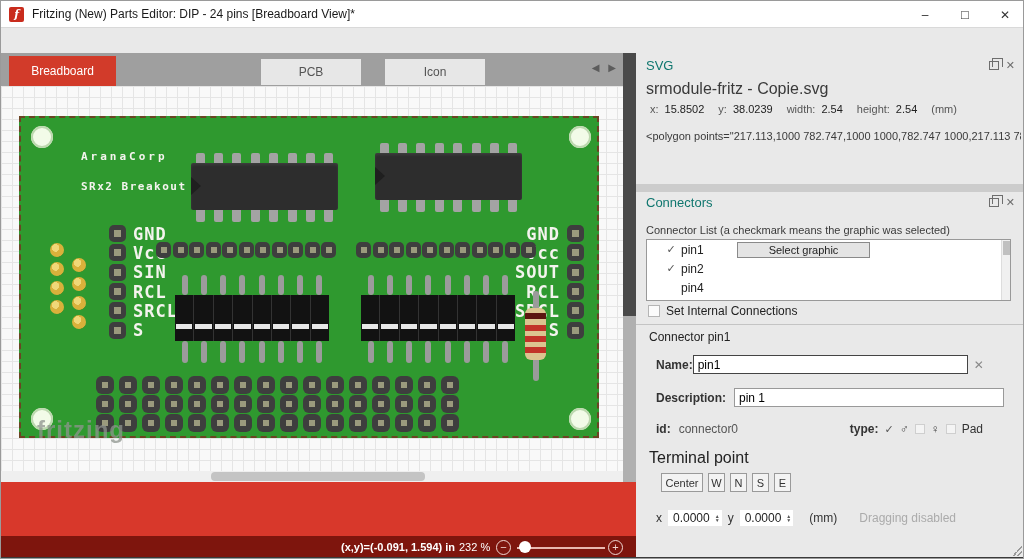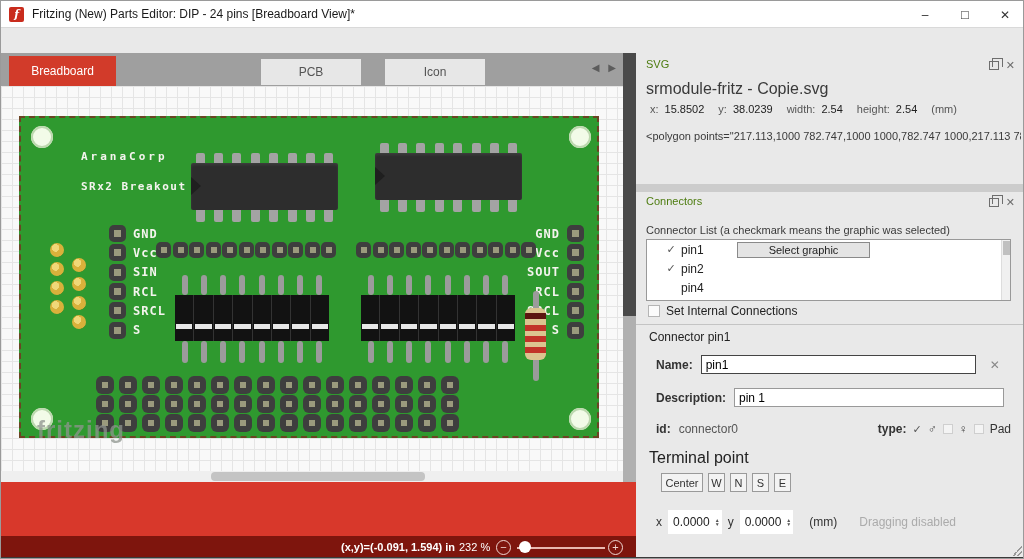--- a/index.html
+++ b/index.html
@@ -46,21 +46,21 @@
   .ic .notch { position:absolute; left:0; top:14px; width:0; height:0; border-top:9px solid transparent; border-bottom:9px solid transparent; border-left:10px solid #1f1f1f; }
 
   .dotcol { position:absolute; display:flex; flex-direction:column; gap:5px; }
   .dotcol i { width:14px; height:14px; border-radius:50%; background:radial-gradient(circle at 40% 35%, #f0d878 0 30%, #d9b13b 31% 75%, #a87f1f 76%); }
 
   .pin-label-col { position:absolute; display:flex; flex-direction:column; }
   .pl-row { height:19.3px; display:flex; align-items:center; gap:7px; }
   .pl-row.right { justify-content:flex-end; }
   .pad { display:block; width:17px; height:17px; background:#3e3e3e; border-radius:5px; position:relative; }
   .pad::after { content:""; position:absolute; left:5px; top:5px; width:7px; height:7px; background:#9a9a7d; }
-  .silk { color:#f4f4ee; font-family:"DejaVu Sans Mono", monospace; font-size:12px; font-weight:bold; letter-spacing:1px; }
+  .silk { color:#f4f4ee; font-family:"DejaVu Sans Mono", monospace; font-size:17px; font-weight:bold; letter-spacing:1px; }
 
   .padrow { position:absolute; display:flex; gap:1.5px; }
   .padrow i { display:block; width:15px; height:16px; background:#3e3e3e; border-radius:5px; position:relative; }
   .padrow i::after { content:""; position:absolute; left:5px; top:5px; width:6px; height:6px; background:#9a9a7d; }
 
   .header-group { position:absolute; width:154px; }
   .hdr-pins { display:flex; justify-content:space-around; }
   .hdr-pins i { width:6px; background:#9b9b9b; border-radius:3px; }
   .hdr-pins.top i { height:20px; }
   .hdr-pins.bot i { height:22px; }
@@ -91,21 +91,21 @@
   .sb-circle { position:absolute; top:4px; width:15px; height:15px; border:1.5px solid #f0d6d1; border-radius:50%; color:#f0d6d1; font-size:11px; line-height:12px; text-align:center; }
   .sb-track { position:absolute; left:516px; top:11px; width:88px; height:2px; background:#e8b7af; }
   .sb-handle { position:absolute; left:518px; top:5px; width:12px; height:12px; border-radius:50%; background:#ffffff; }
 
   
   .divider-top { position:absolute; left:622px; top:52px; width:13px; height:263px; background:#4a4a4a; }
   .divider-bot { position:absolute; left:622px; top:315px; width:13px; height:166px; background:#b0b0b0; }
 
   
   .rpanel { position:absolute; left:635px; top:52px; width:389px; height:507px; background:#e9e9e9; font-size:12px; color:#333; }
-  .dock-header { position:absolute; font-size:11px; color:#4d7c0f; }
+  .dock-header { position:absolute; font-size:13px; color:#0f766e; }
   .dock-icons { position:absolute; display:flex; gap:7px; align-items:center; }
   .float-icon { width:10px; height:9px; border:1px solid #6e6e6e; position:relative; background:#e9e9e9; }
   .float-icon::before { content:""; position:absolute; left:2px; top:-4px; width:9px; height:8px; border:1px solid #6e6e6e; border-bottom:none; }
   .dock-close { color:#6e6e6e; font-size:11px; line-height:10px; }
   .dock-sep { position:absolute; left:0; top:131px; width:389px; height:8px; background:#cccccc; }
 
   .svg-file { position:absolute; left:10px; top:27px; font-size:16px; color:#3a3a3a; }
   .svg-coords { position:absolute; left:14px; top:50px; font-size:11px; color:#3a3a3a; display:flex; gap:6px; white-space:nowrap; }
   .svg-coords .lab { color:#555; }
   .svg-coords .val { color:#222; margin-right:8px; }
@@ -119,41 +119,41 @@
   .lb-name { font-size:12px; color:#222; }
   .select-graphic { position:absolute; left:90px; top:2px; width:133px; height:16px; background:#e4e4e4; border:1px solid #8a8a8a; font-size:11px; color:#222; display:flex; align-items:center; justify-content:center; }
   .lb-scroll { position:absolute; right:0; top:0; width:9px; height:60px; background:#f0f0f0; border-left:1px solid #ddd; }
   .lb-scroll .thumb { position:absolute; left:1px; top:1px; width:7px; height:14px; background:#c0c0c0; }
   .checkbox { display:inline-block; width:12px; height:12px; border:1px solid #b5b5b5; background:#fbfbfb; vertical-align:middle; }
   .set-internal { position:absolute; left:12px; top:112px; display:flex; align-items:center; gap:6px; font-size:12px; color:#222; }
   .conn-sep { position:absolute; left:0; top:132px; width:389px; height:1px; background:#c4c4c4; }
   .conn-pin-header { position:absolute; left:13px; top:138px; font-size:12px; color:#222; }
 
   .field-label { font-weight:bold; color:#333; font-size:12px; }
-  .name-row { position:absolute; left:20px; top:163px; display:flex; align-items:center; gap:8px; }
+  .name-row { position:absolute; left:20px; top:163px; display:flex; align-items:center; }
   .name-input { width:275px; height:19px; border:1px solid #444; background:#fff; font-size:12px; padding:0 4px; font-family:"Liberation Sans", sans-serif; }
   .clear-x { color:#888; font-size:12px; margin-left:6px; }
   .desc-row { position:absolute; left:20px; top:196px; display:flex; align-items:center; gap:8px; }
   .desc-input { width:270px; height:19px; border:1px solid #999; background:#fff; font-size:12px; padding:0 4px; font-family:"Liberation Sans", sans-serif; }
 
-  .id-row { position:absolute; left:20px; top:230px; width:355px; display:flex; align-items:center; }
+  .id-row { position:absolute; left:20px; top:230px; width:327px; display:flex; align-items:center; }
   .id-value { color:#555; margin-left:8px; }
   .type-group { margin-left:auto; display:flex; align-items:center; gap:6px; }
   .type-check { color:#555; font-size:11px; }
   .gender { color:#444; font-size:12px; }
   .mini-box { display:inline-block; width:10px; height:10px; border:1px solid #cfcfcf; background:#f4f4f4; }
 
   .terminal-label { position:absolute; left:13px; top:257px; font-size:16px; color:#222; }
   .anchor-row { position:absolute; left:25px; top:281px; display:flex; gap:5px; }
   .abtn { height:19px; background:#f3f3f3; border:1px solid #9a9a9a; font-size:11px; color:#333; display:flex; align-items:center; justify-content:center; padding:0 4px; }
   .abtn.center { width:42px; }
   .abtn.sm { width:17px; }
 
   .xy-row { position:absolute; left:20px; top:318px; display:flex; align-items:center; gap:6px; font-size:12px; color:#333; }
-  .spinbox { display:flex; align-items:center; background:#fff; height:24px; padding:0 2px 0 5px; font-size:12px; color:#222; }
+  .spinbox { display:flex; align-items:center; background:#fff; height:16px; padding:0 2px 0 5px; font-size:12px; color:#222; }
   .spin { display:flex; flex-direction:column; justify-content:center; margin-left:5px; font-size:5px; line-height:4px; color:#555; }
   .mm-label { margin-left:10px; }
   .drag-disabled { margin-left:16px; color:#ababab; }
 
   .resize-grip { position:absolute; right:3px; bottom:4px; width:10px; height:10px;
     background:linear-gradient(135deg, transparent 0 50%, #9a9a9a 50% 60%, transparent 60% 75%, #9a9a9a 75% 85%, transparent 85%); }
 
   .bottom-edge { position:absolute; left:0; top:556px; width:1024px; height:3px; background:#3a3a3a; }
 </style>
 </head>

